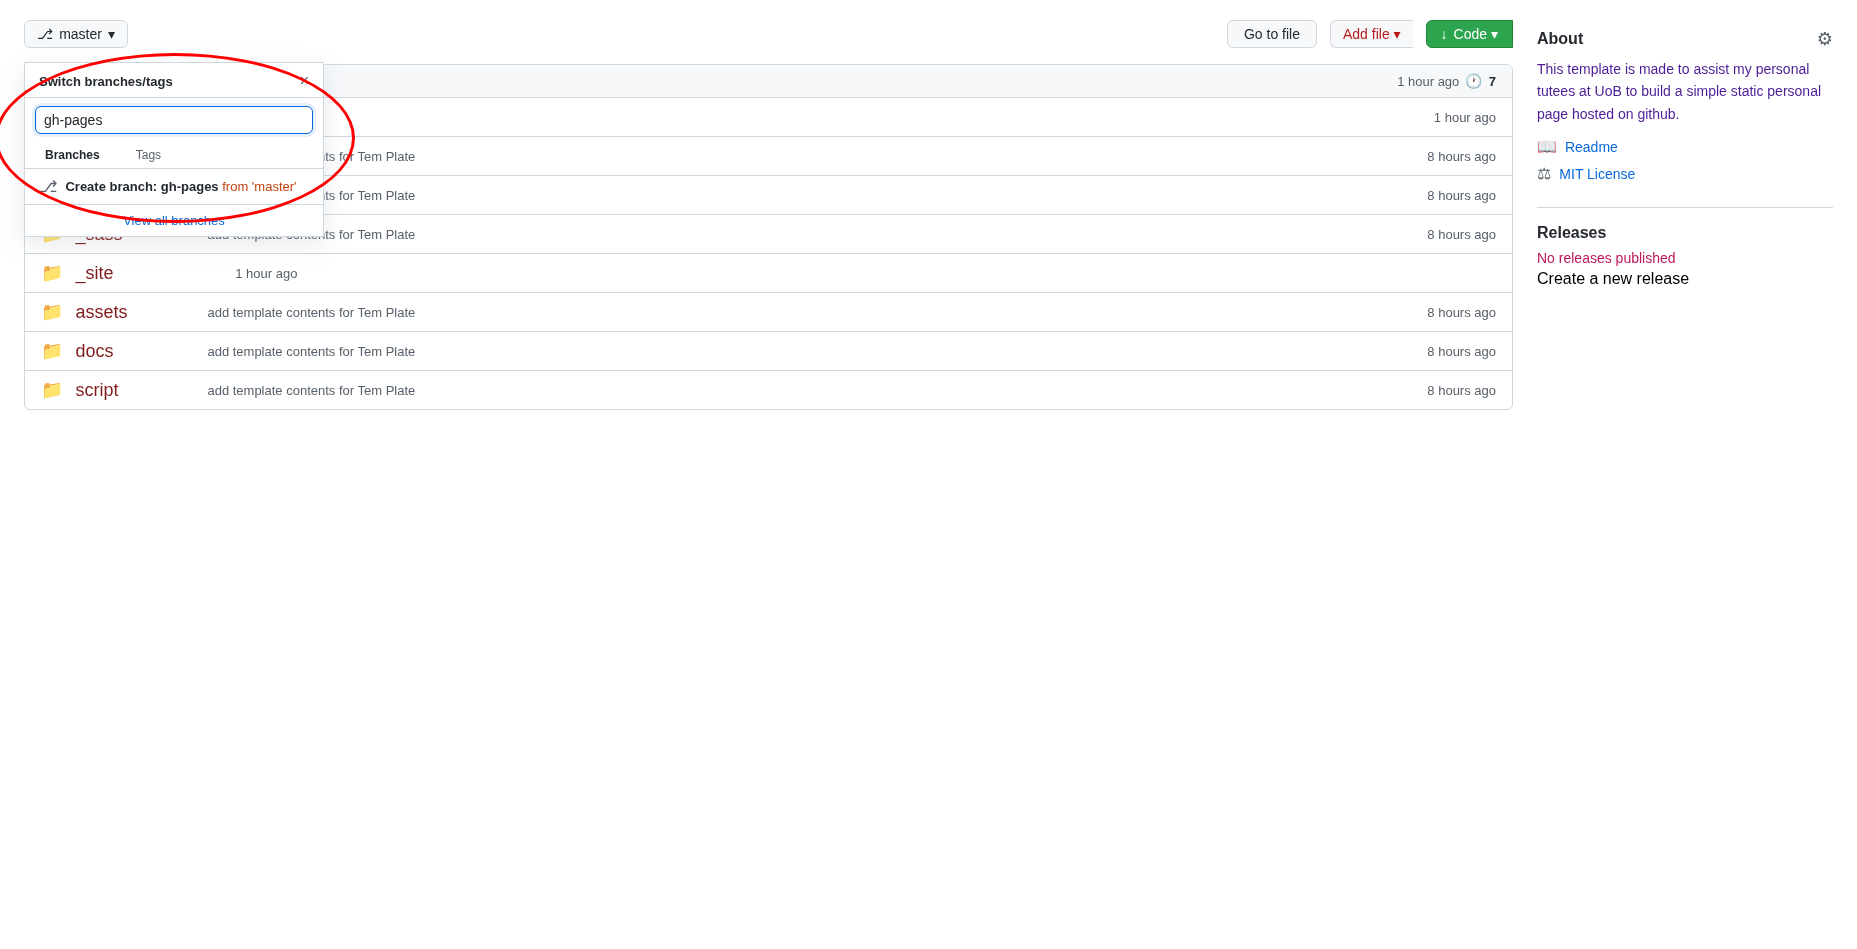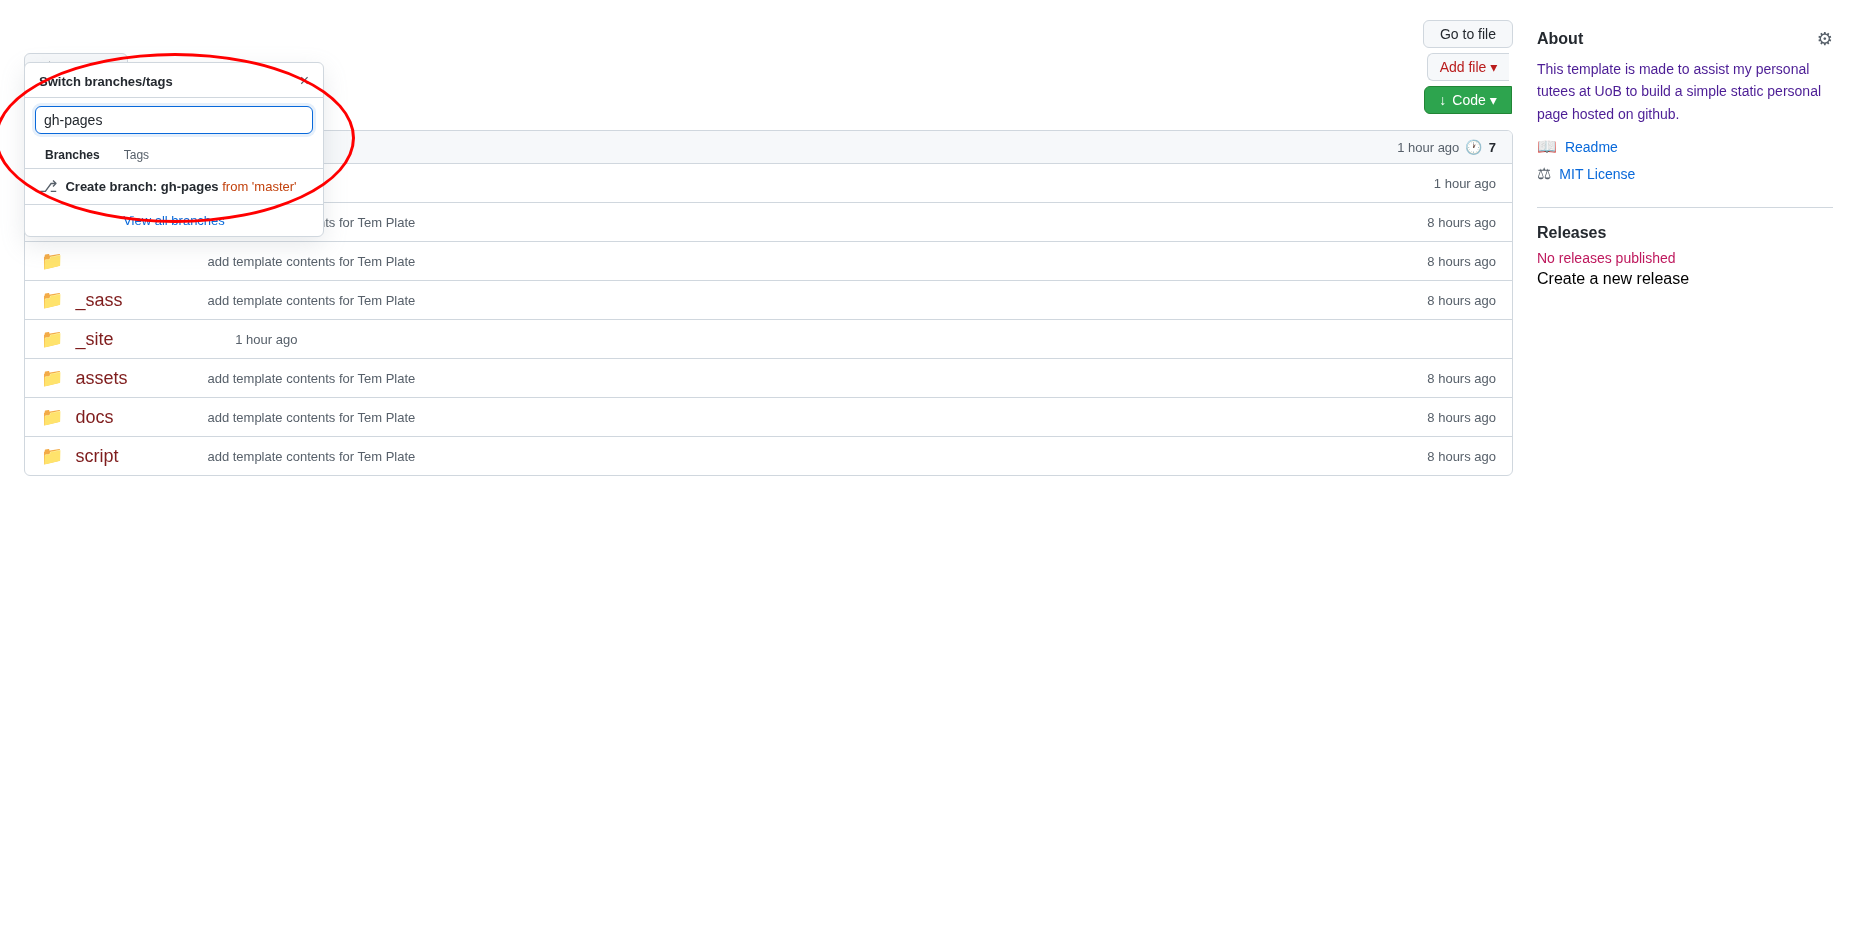--- a/index.html
+++ b/index.html
@@ -33,23 +33,22 @@
       border: 1px solid #d0d7de;
       border-radius: 6px;
       background: #f6f8fa;
       cursor: pointer;
       font-size: 14px;
       color: #24292f;
     }
     .toolbar-right {
       display: flex;
       align-items: center;
-      gap: 5px;
+      gap: 13px;
       margin-left: auto;
-      flex-direction: column;
     }
     .btn-default {
       padding: 5px 16px;
       border: 1px solid #d0d7de;
       border-radius: 6px;
       background: #f6f8fa;
       cursor: pointer;
       font-size: 14px;
       color: #24292f;
     }
@@ -81,21 +80,21 @@
       font-weight: 500;
     }
     
     .dropdown-overlay {
       position: absolute;
       top: 42px;
       left: 0;
       width: 300px;
       background: #fff;
       border: 1px solid #d0d7de;
-      border-radius: 6px;
+      border-radius: 1px;
       box-shadow: 0 8px 24px rgba(140,149,159,0.2);
       z-index: 100;
     }
     .dropdown-header {
       display: flex;
       align-items: center;
       justify-content: space-between;
       padding: 10px 14px 8px;
       border-bottom: 1px solid #d0d7de;
     }
@@ -119,21 +118,21 @@
       padding: 5px 8px;
       border: 1.5px solid #0969da;
       border-radius: 6px;
       font-size: 14px;
       outline: none;
       color: #24292f;
       box-shadow: 0 0 0 3px rgba(9,105,218,0.1);
     }
     .dropdown-tabs {
       display: flex;
-      gap: 4px;
+      gap: 16px;
       padding: 0 10px;
       border-bottom: 1px solid #d0d7de;
     }
     .dropdown-tab {
       padding: 6px 10px;
       font-size: 12px;
       cursor: pointer;
       color: #57606a;
     }
     .dropdown-tab.active {

